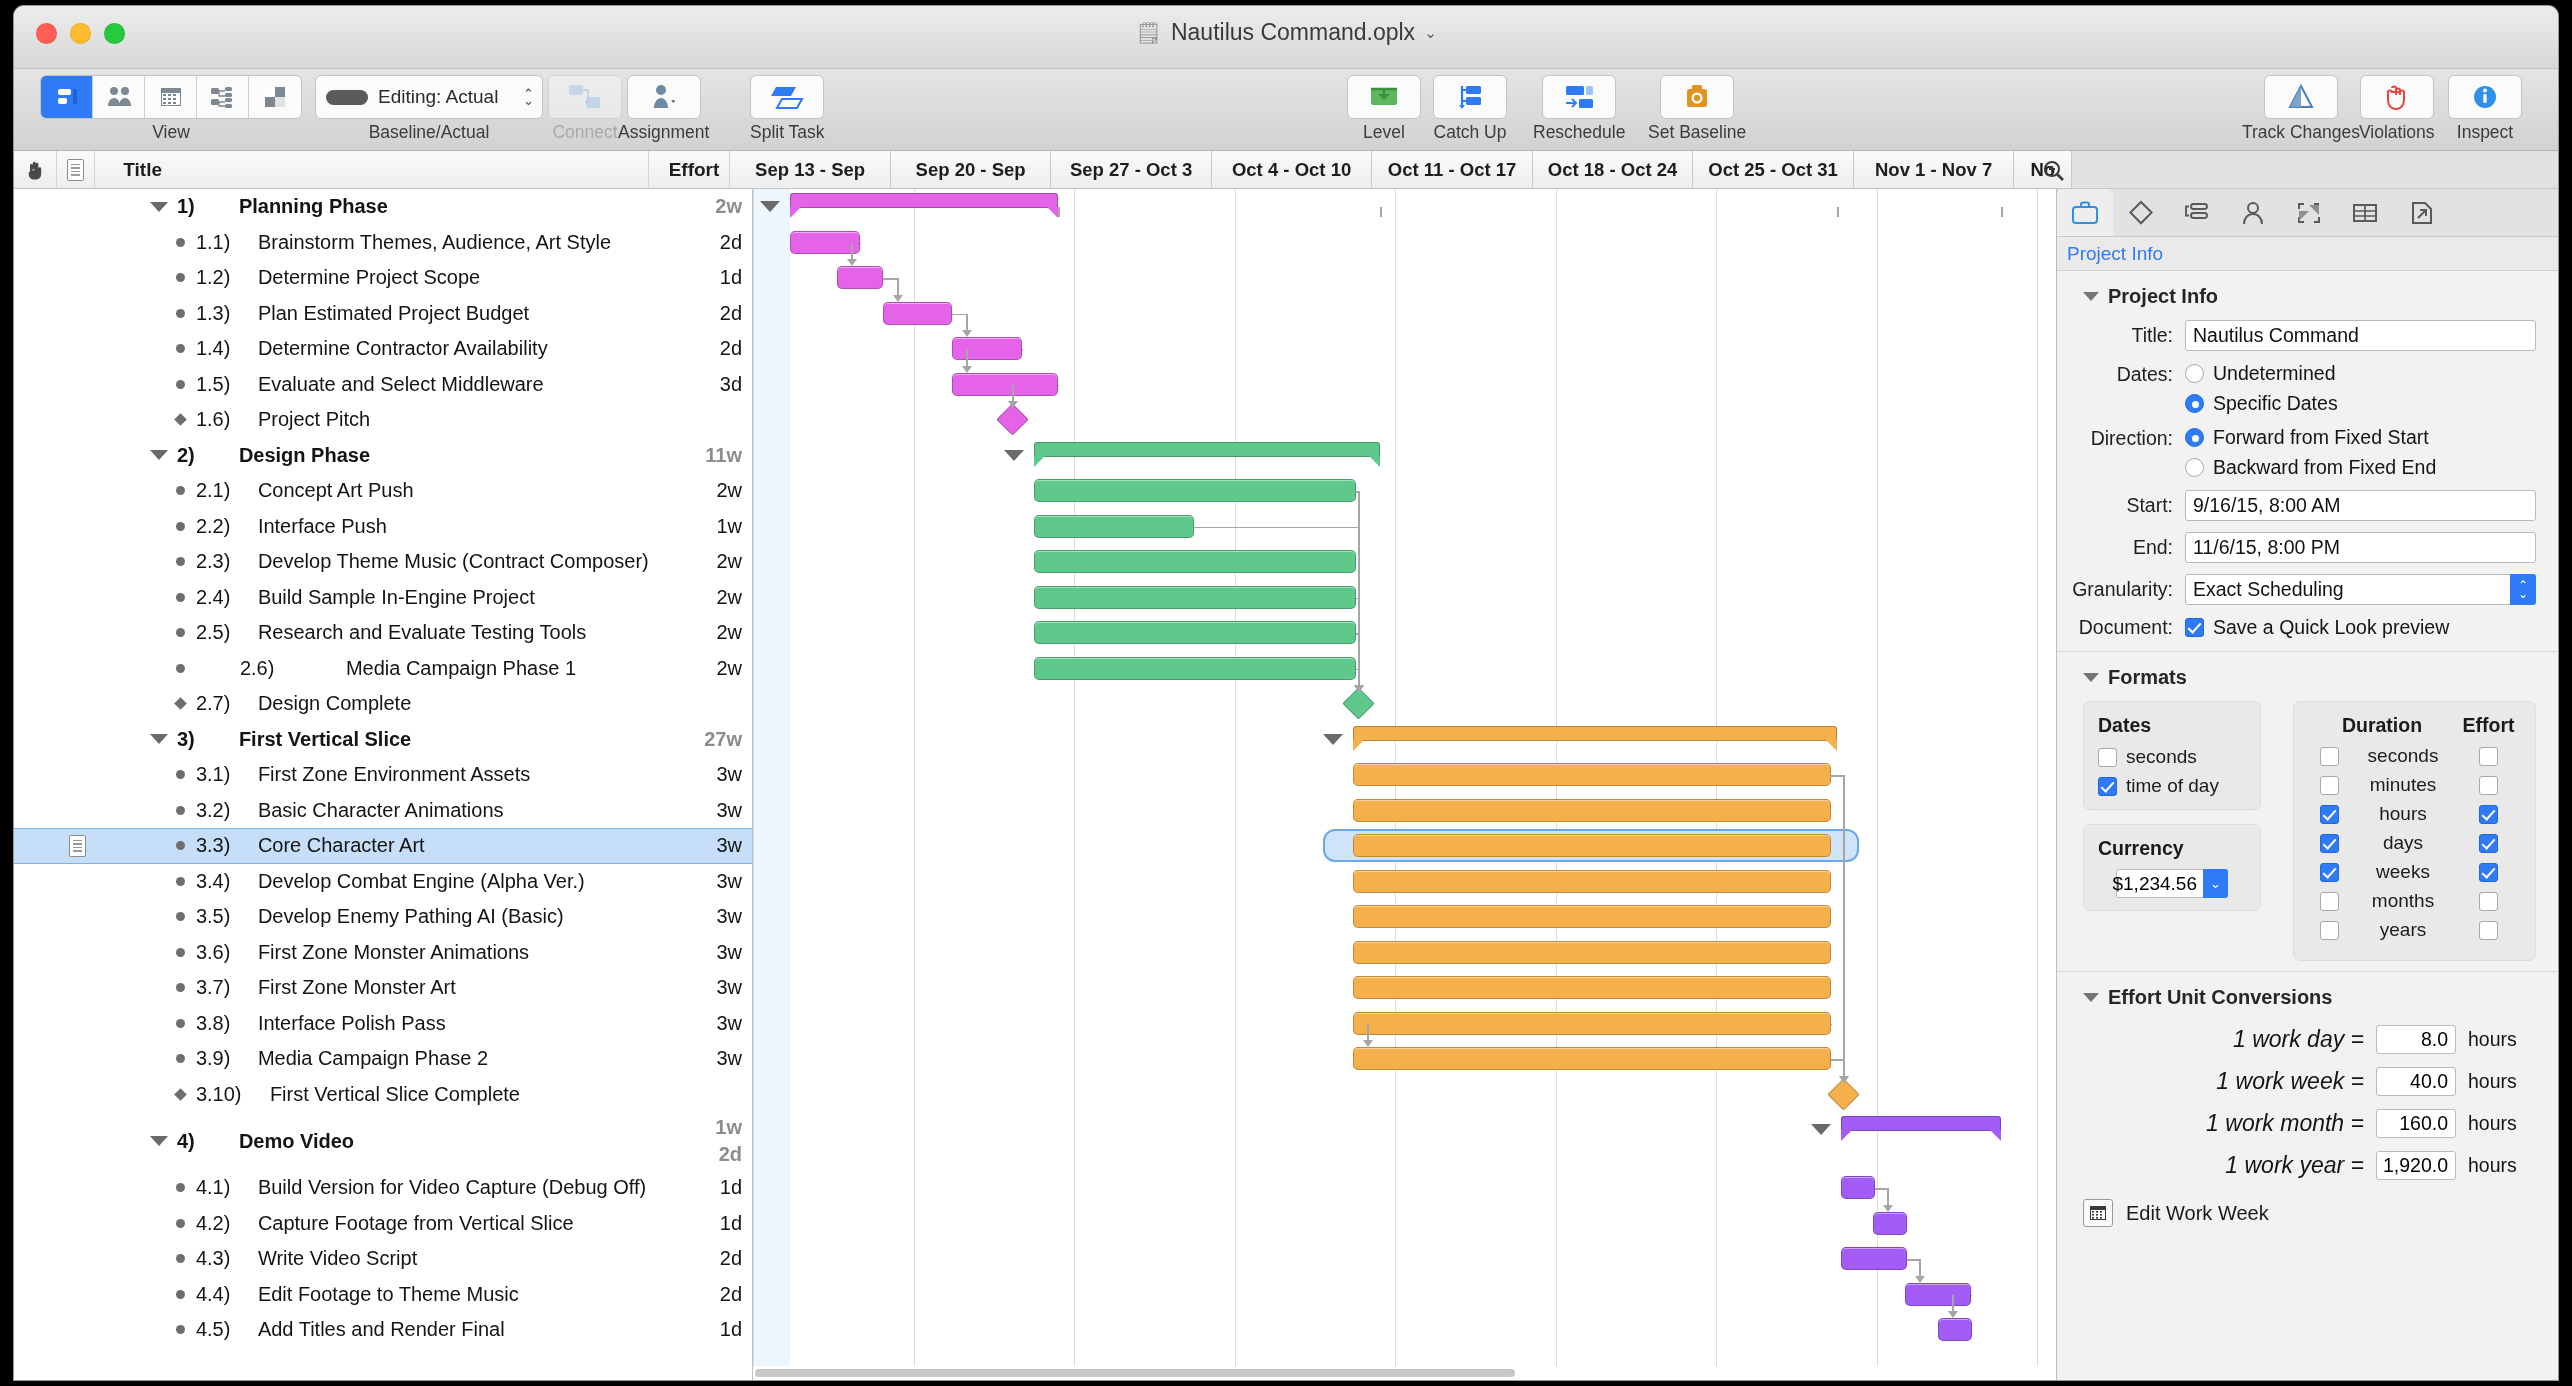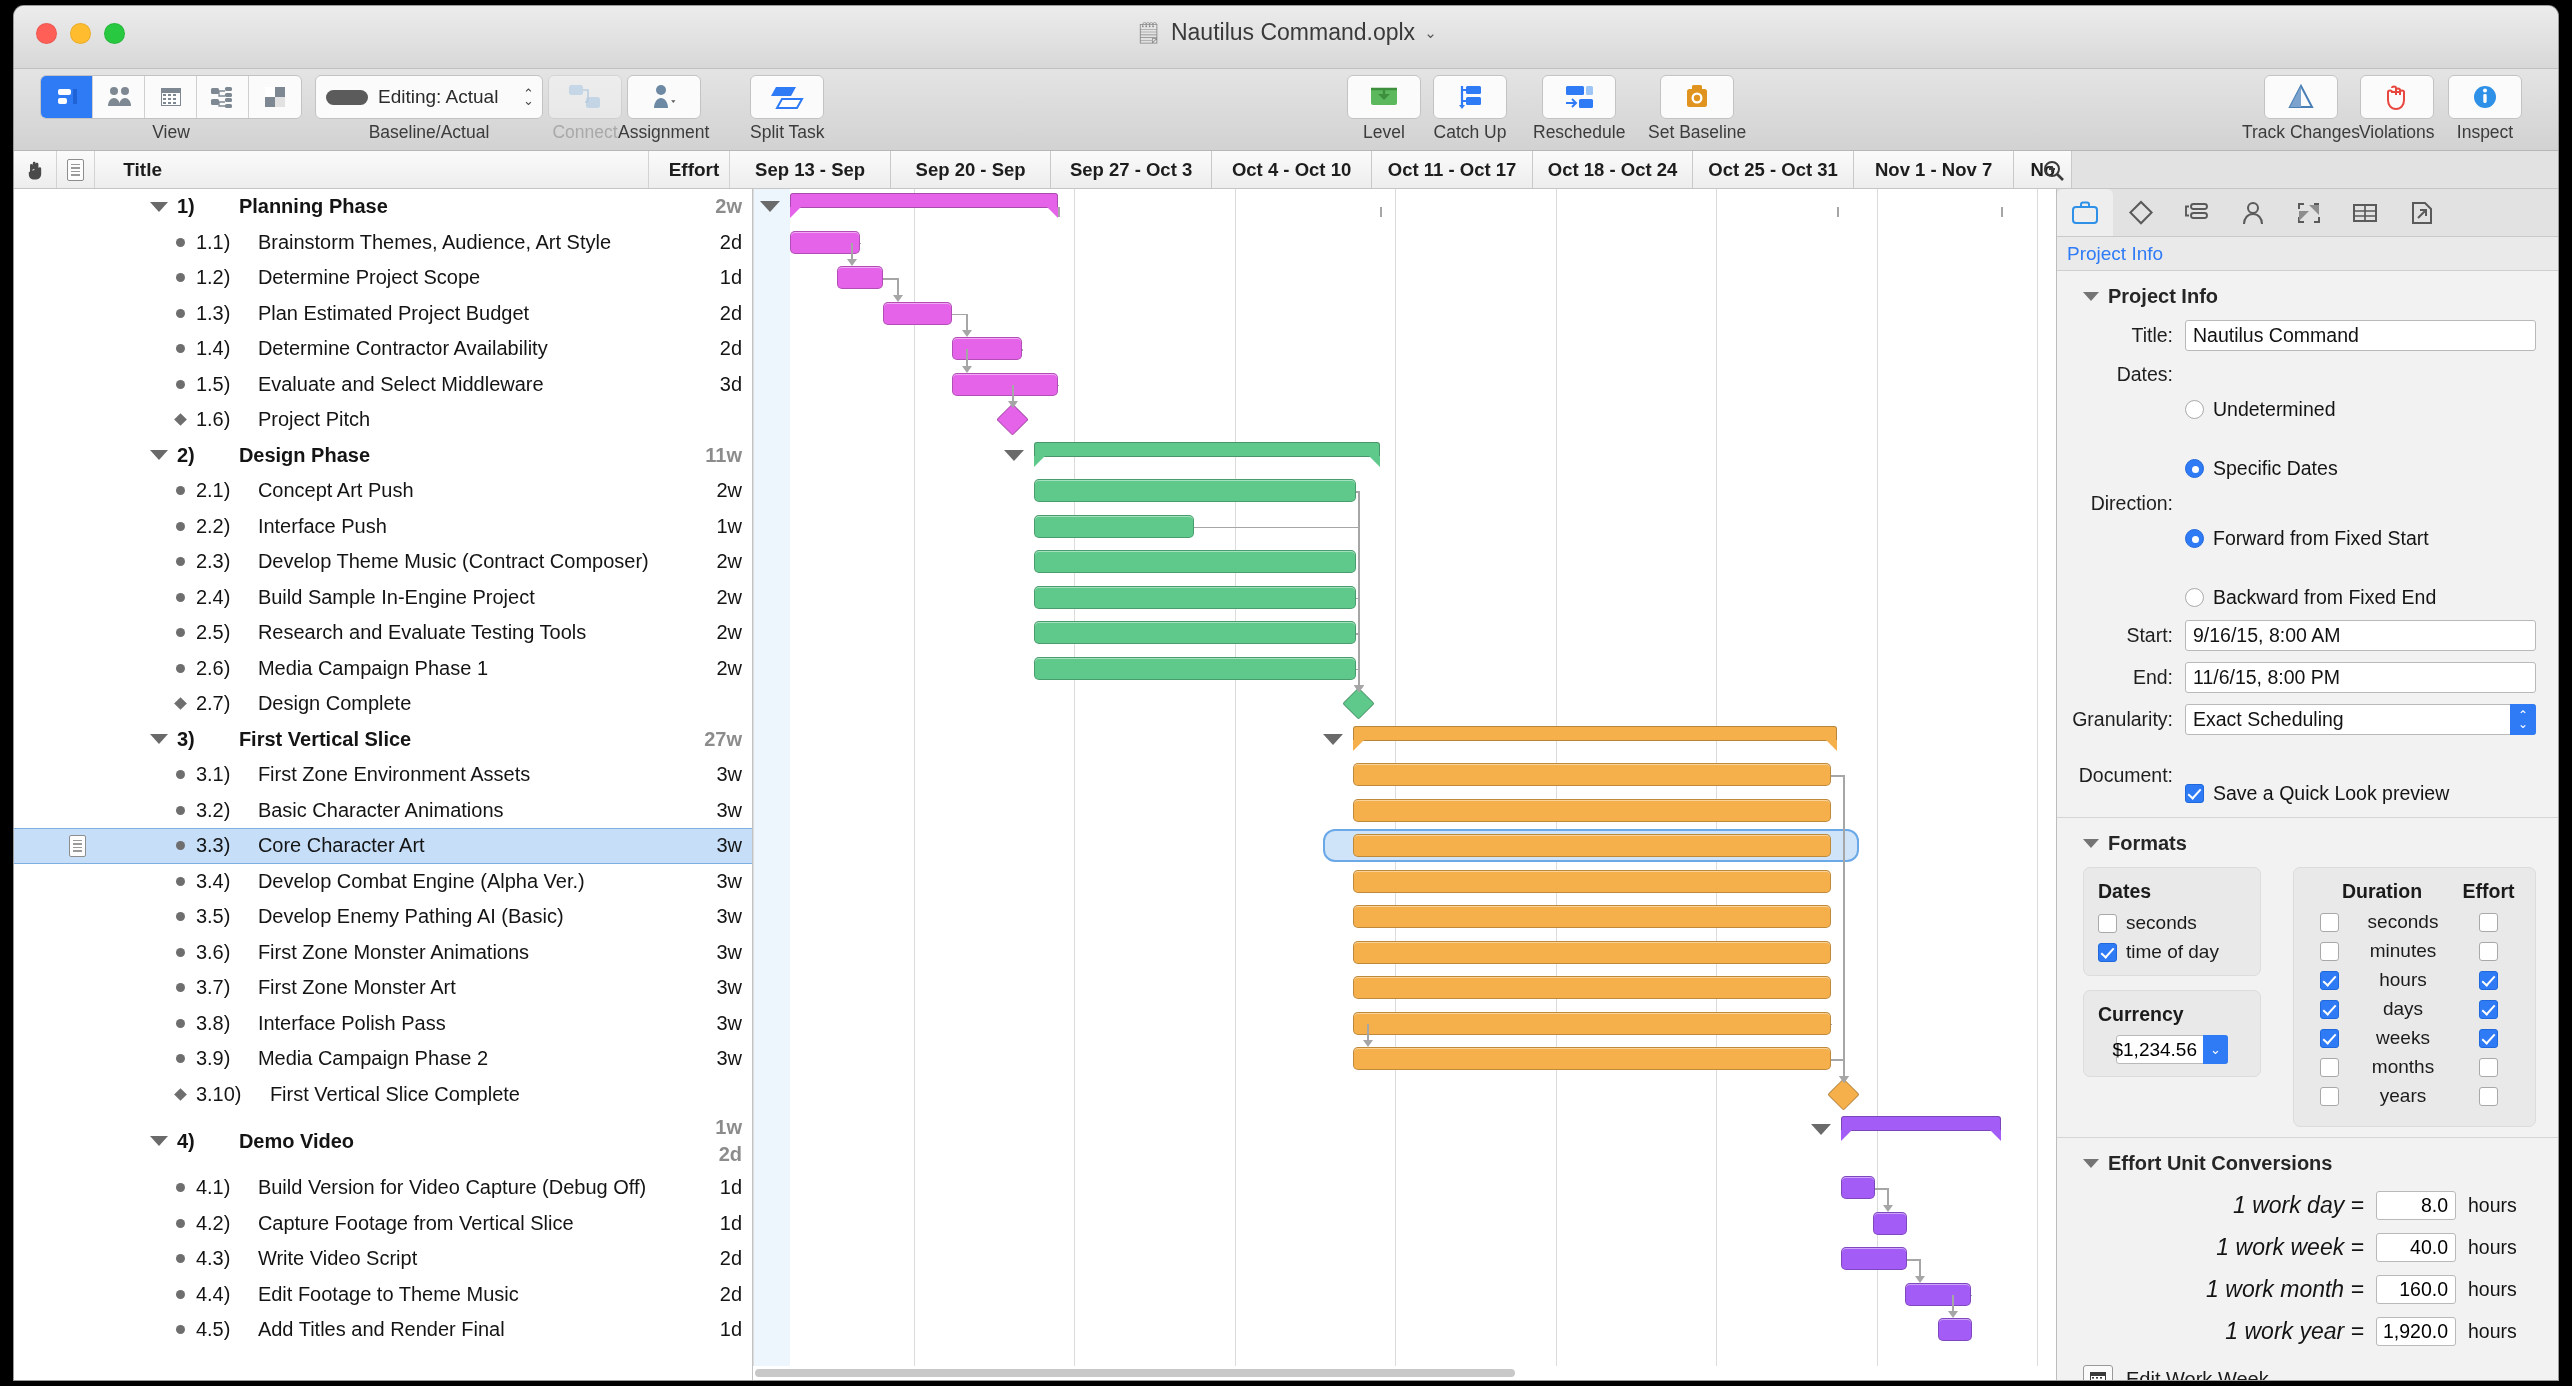--- a/index.html
+++ b/index.html
@@ -153,21 +153,21 @@
   }
   .sec { padding: 14px 0 10px 0; border-bottom:1px solid #d5d5d5; background:#f2f2f2;}
   .sec-head { display:flex; align-items:center; gap:9px; padding-left:26px; font-size:20px; font-weight:bold; color:#262626; margin-bottom:12px;}
   .sec-tri { width:0;height:0;border-left:8px solid transparent;border-right:8px solid transparent;border-top:9px solid #747474;}
   .frow { display:flex; align-items:center; margin-bottom:11px; padding-right:22px; }
   .flabel { width:128px; text-align:right; font-size:19.5px; color:#1e1e1e; padding-right:12px; flex:none;}
   .finput {
     flex:1; height:31px; background:#fff; border:1px solid #b9b9b9; border-radius:3px;
     font-size:19.5px; color:#121212; padding:0 7px; display:flex; align-items:center;
   }
-  .radio-line { display:flex; align-items:center; gap:9px; font-size:19.5px; color:#141414;margin-top:36px;}
+  .radio-line { display:flex; align-items:center; gap:9px; font-size:19.5px; color:#141414;}
   .radio { width:19px;height:19px;border-radius:50%;border:1px solid #a9a9a9;background:#fff; flex:none;}
   .radio.on { background:#2f7bf6; border-color:#2069dd; position:relative;}
   .radio.on::after { content:""; position:absolute; left:6px; top:6px; width:7px;height:7px;border-radius:50%;background:#fff;}
   .chk { width:19px;height:19px;border-radius:3px;border:1px solid #a9a9a9;background:#fff; flex:none;}
   .chk.on { background:#2f7bf6; border-color:#2069dd; position:relative;}
   .chk.on::after {
     content:""; position:absolute; left:5px; top:1px; width:5px;height:11px;
     border:solid #fff; border-width:0 2.4px 2.4px 0; transform:rotate(42deg);
   }
   .select-ctl {
@@ -573,21 +573,21 @@
           <div class="r-title" style="padding-left: 78px;">
             <span class="bullet"></span>
             <span class="num">2.5)</span>
             <span>Research and Evaluate Testing Tools</span>
           </div>
           <div class="r-effort">2w</div>
         </div>
         <div class="row">
           <div class="r-hand"></div>
           <div class="r-note"></div>
-          <div class="r-title" style="padding-left: 78px;">
+          <div class="r-title" style="padding-left: 78px; gap: 44px;">
             <span class="bullet"></span>
             <span class="num">2.6)</span>
             <span>Media Campaign Phase 1</span>
           </div>
           <div class="r-effort">2w</div>
         </div>
         <div class="row">
           <div class="r-hand"></div>
           <div class="r-note"></div>
           <div class="r-title" style="padding-left: 78px;">

